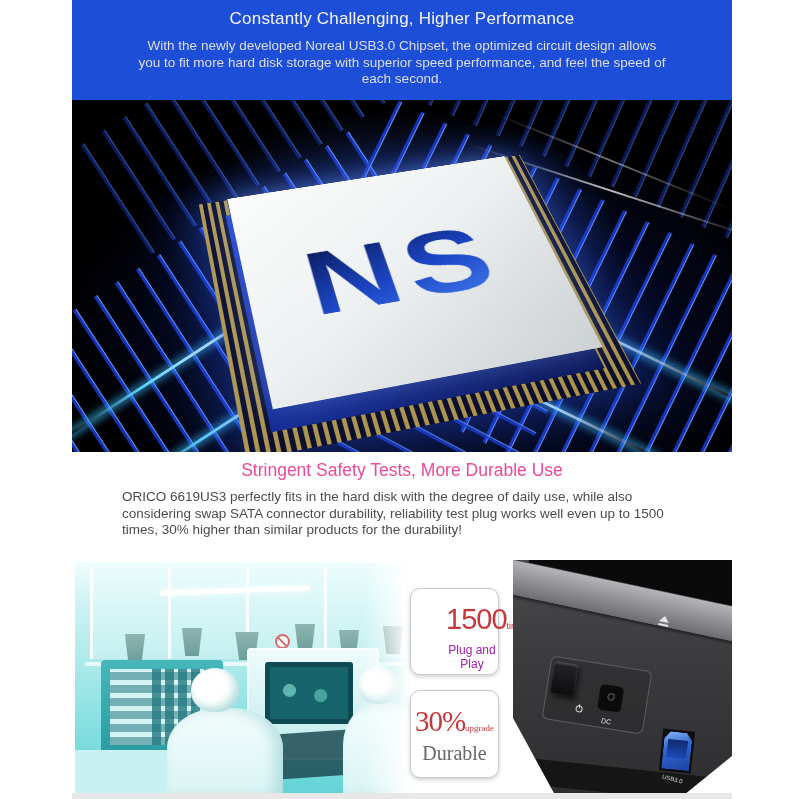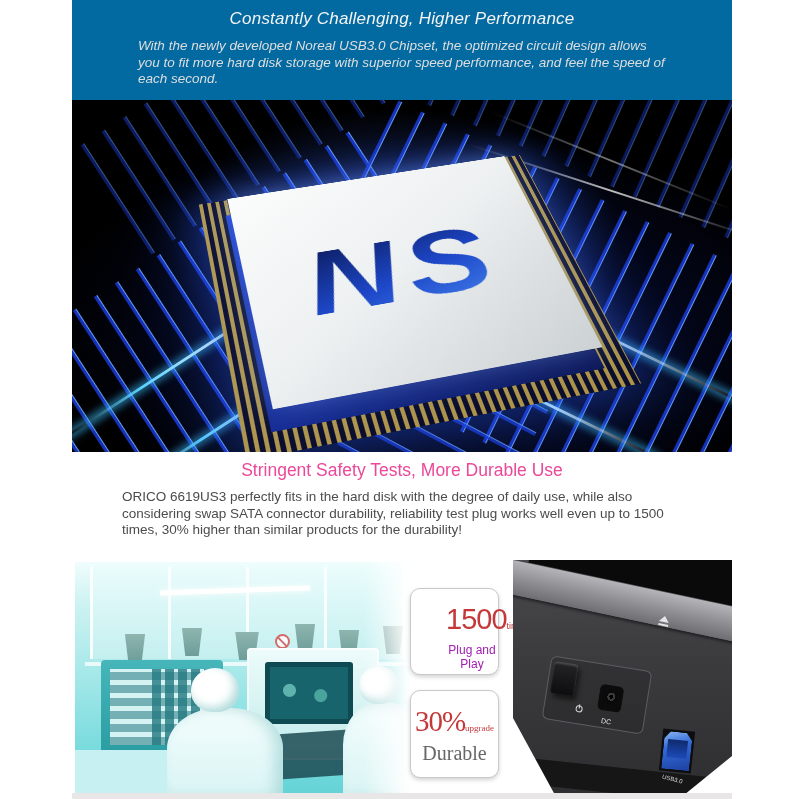--- a/index.html
+++ b/index.html
@@ -3,23 +3,23 @@
 <meta charset="utf-8">
 <style>
   * { margin:0; padding:0; box-sizing:border-box; }
   html,body { background:#ffffff; }
   body { font-family:"Liberation Sans", sans-serif; width:800px; height:799px; position:relative; overflow:hidden; }
 
   .page { position:absolute; inset:0; background:#ffffff; }
   .content { position:absolute; left:72px; top:0; width:660px; height:799px; }
 
   
-  .sec-perf { position:absolute; left:0; top:0; width:660px; height:540px; background:#0369a1; overflow:hidden;font-style:italic; }
+  .sec-perf { position:absolute; left:0; top:0; width:660px; height:540px; background:#1d4ed8; overflow:hidden; }
   .perf-title { padding-top:9px; text-align:center; color:#f4f4f4; font-size:17px; font-weight:500; letter-spacing:.2px; }
-  .perf-body { margin:9px auto 0; width:528px; color:#dedede; font-size:13.5px; line-height:16.5px; text-align:left; }
+  .perf-body { margin:9px auto 0; width:528px; color:#dedede; font-size:13.5px; line-height:16.5px; text-align:center; }
 
   
   .circuit { position:absolute; left:0; top:100px; width:660px; height:352px; overflow:hidden;
              background:
                radial-gradient(ellipse 320px 190px at 49% 40%, rgba(64,110,255,.48), rgba(0,0,0,0) 70%),
                radial-gradient(ellipse 520px 260px at 55% 65%, rgba(25,50,200,.32), rgba(0,0,0,0) 75%),
                #000; }
   .trace { position:absolute;
            background:repeating-linear-gradient(90deg, rgba(0,0,0,0) 0 9px, rgba(26,58,215,.85) 9px 12px, rgba(108,168,255,.95) 12px 13px, rgba(0,0,0,0) 13px 25px);
            filter:blur(.4px); }

